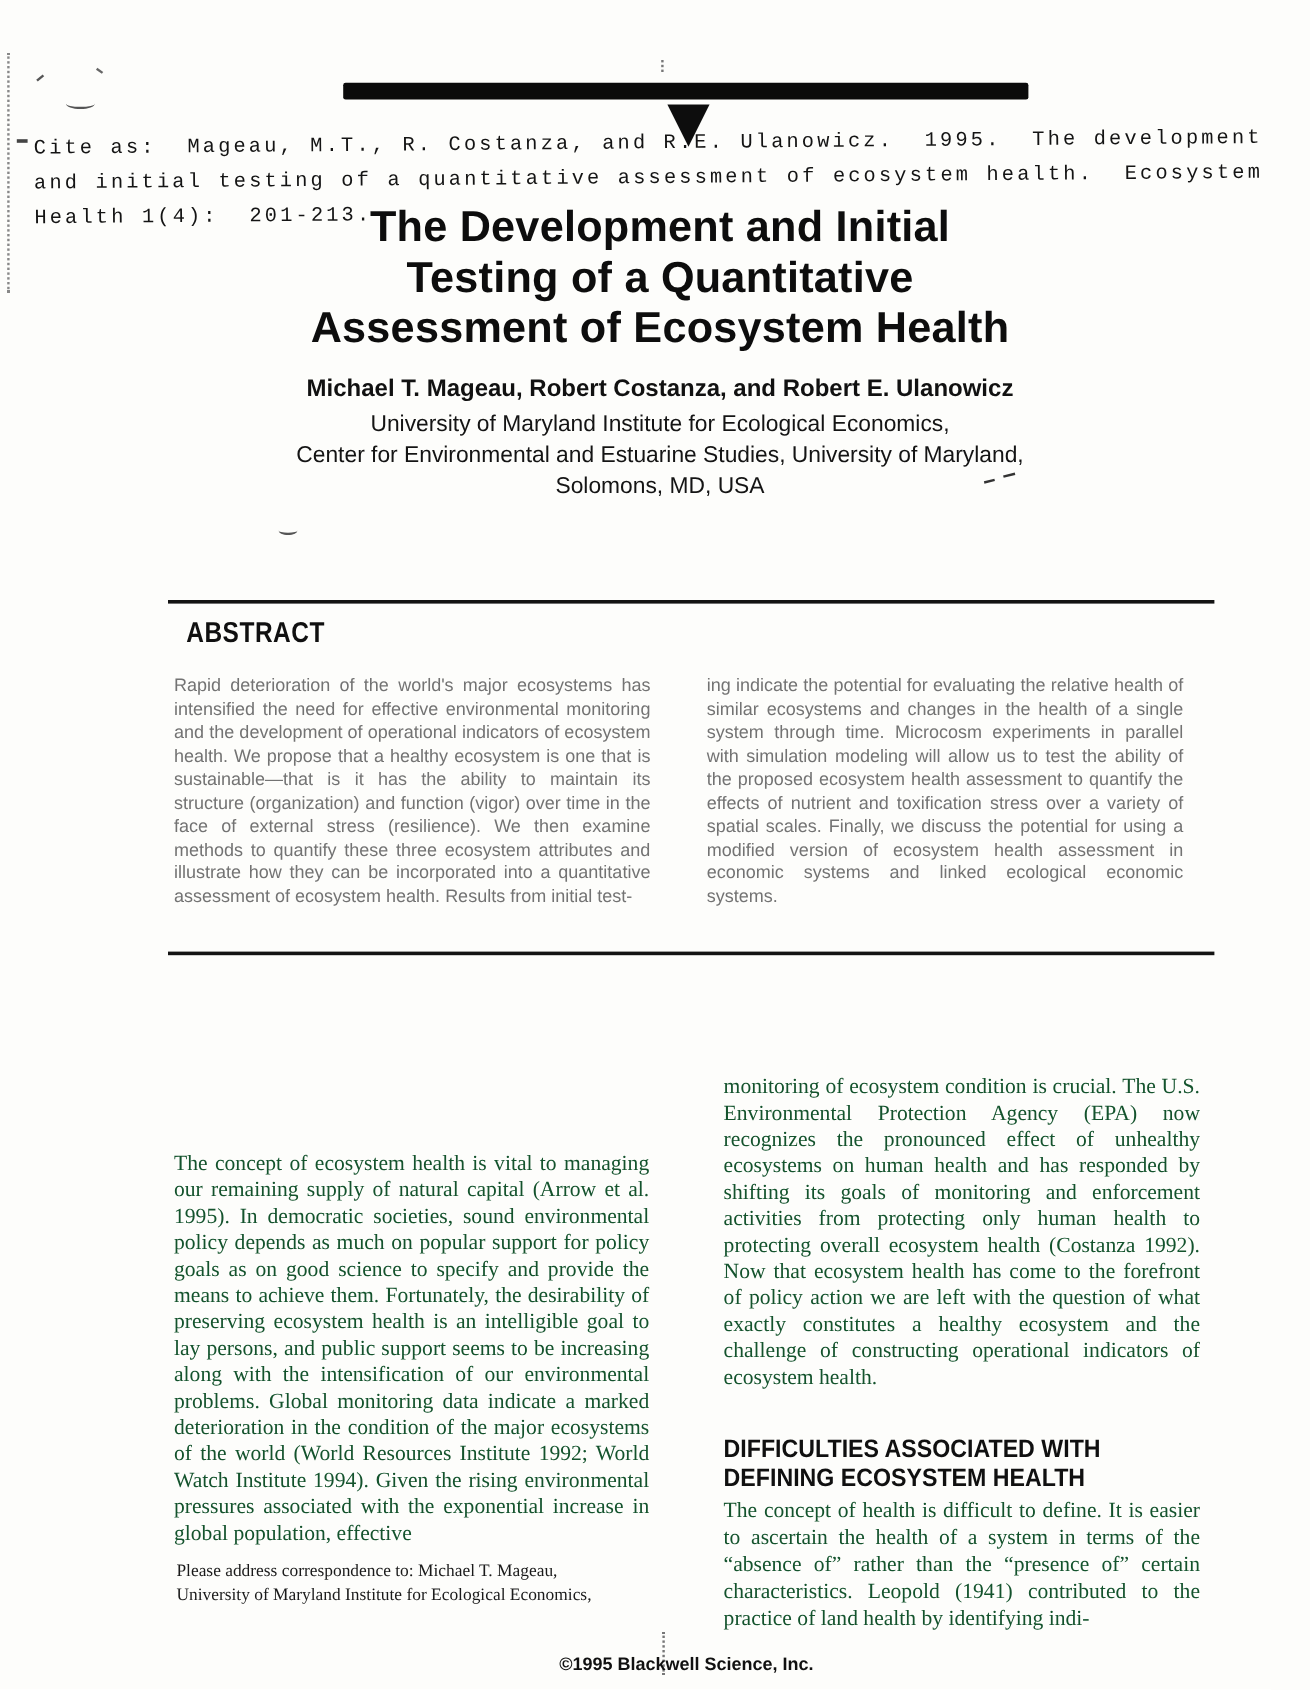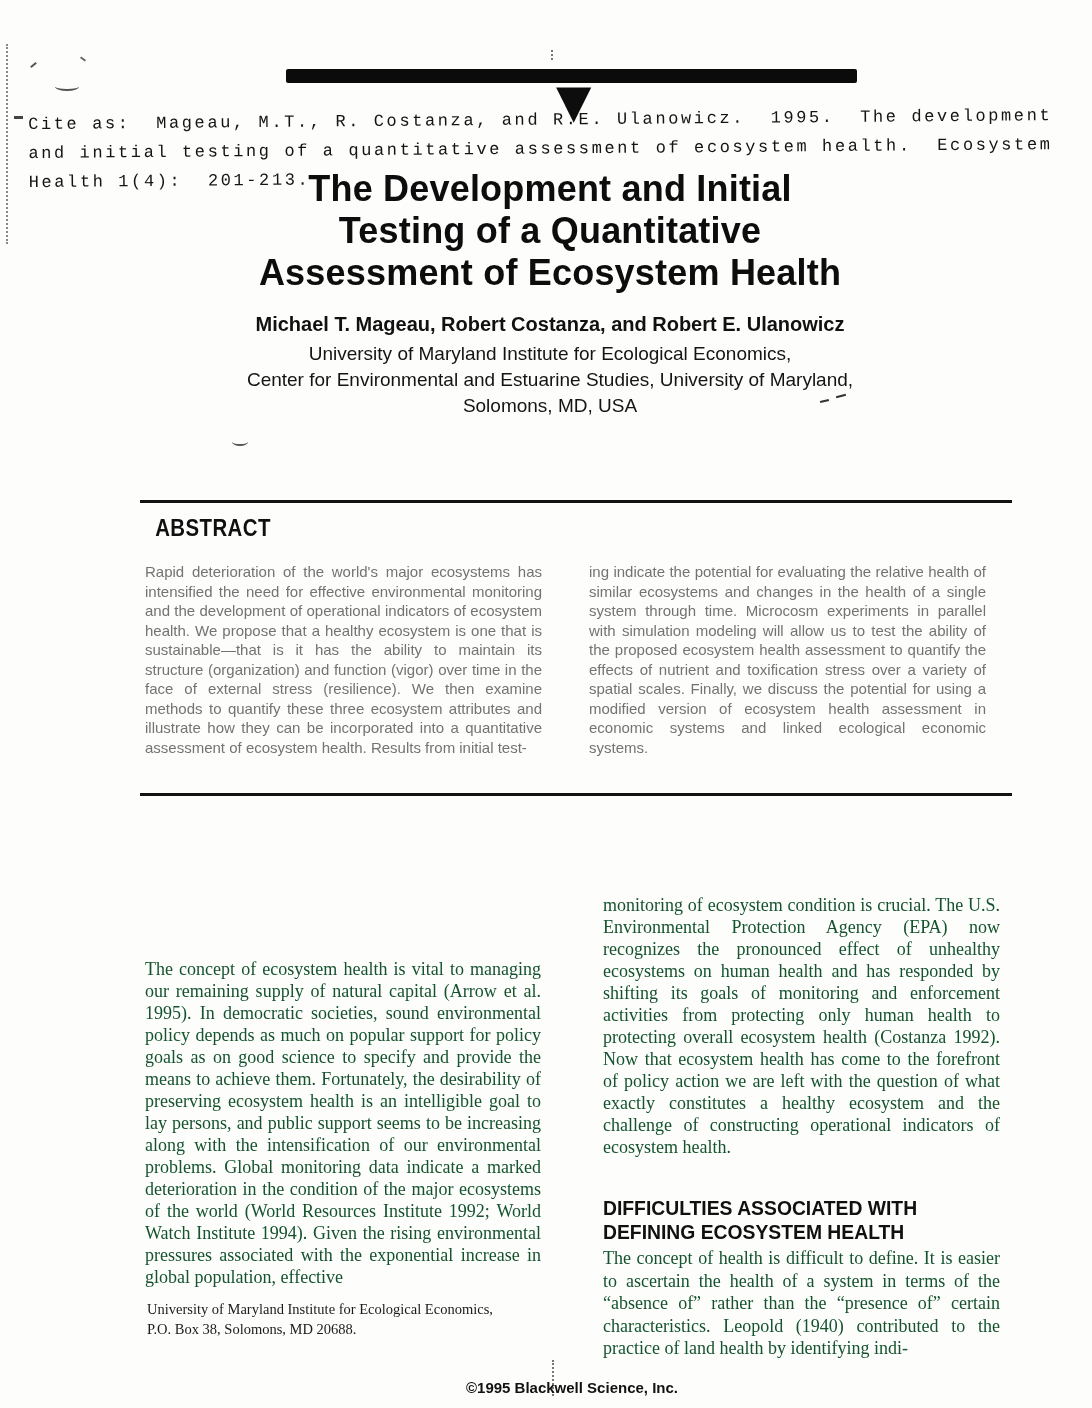--- a/index.html
+++ b/index.html
@@ -140,25 +140,25 @@
     <span class="abstract-heading">ABSTRACT</span>
   </div>
   <div class="abstract-cols">
     <p class="abstract-col">Rapid deterioration of the world's major ecosystems has intensified the need for effective environmental monitoring and the development of operational indicators of ecosystem health. We propose that a healthy ecosystem is one that is sustainable—that is it has the ability to maintain its structure (organization) and function (vigor) over time in the face of external stress (resilience). We then examine methods to quantify these three ecosystem attributes and illustrate how they can be incorporated into a quantitative assessment of ecosystem health. Results from initial test-</p>
     <p class="abstract-col">ing indicate the potential for evaluating the relative health of similar ecosystems and changes in the health of a single system through time. Microcosm experiments in parallel with simulation modeling will allow us to test the ability of the proposed ecosystem health assessment to quantify the effects of nutrient and toxification stress over a variety of spatial scales. Finally, we discuss the potential for using a modified version of ecosystem health assessment in economic systems and linked ecological economic systems.</p>
   </div>
   <div class="rule rule-bottom"></div>
 
   <p class="serif-para col-left-para">The concept of ecosystem health is vital to managing our remaining supply of natural capital (Arrow et al. 1995). In democratic societies, sound environmental policy depends as much on popular support for policy goals as on good science to specify and provide the means to achieve them. Fortunately, the desirability of preserving ecosystem health is an intelligible goal to lay persons, and public support seems to be increasing along with the intensification of our environmental problems. Global monitoring data indicate a marked deterioration in the condition of the major ecosystems of the world (World Resources Institute 1992; World Watch Institute 1994). Given the rising environmental pressures associated with the exponential increase in global population, effective</p>
   <div class="footnote">
+      <div>Please address correspondence to: Michael T. Mageau,</div>
       <div>University of Maryland Institute for Ecological Economics,</div>
-      <div>P.O. Box 38, Solomons, MD 20688.</div>
     </div>
 
   <p class="serif-para col-right-para1">monitoring of ecosystem condition is crucial. The U.S. Environmental Protection Agency (EPA) now recognizes the pronounced effect of unhealthy ecosystems on human health and has responded by shifting its goals of monitoring and enforcement activities from protecting only human health to protecting overall ecosystem health (Costanza 1992). Now that ecosystem health has come to the forefront of policy action we are left with the question of what exactly constitutes a healthy ecosystem and the challenge of constructing operational indicators of ecosystem health.</p>
   <div class="subheading">
       <div>DIFFICULTIES ASSOCIATED WITH</div>
       <div>DEFINING ECOSYSTEM HEALTH</div>
     </div>
-  <p class="serif-para col-right-para2">The concept of health is difficult to define. It is easier to ascertain the health of a system in terms of the “absence of” rather than the “presence of” certain characteristics. Leopold (1940) contributed to the practice of land health by identifying indi-</p>
+  <p class="serif-para col-right-para2">The concept of health is difficult to define. It is easier to ascertain the health of a system in terms of the “absence of” rather than the “presence of” certain characteristics. Leopold (1941) contributed to the practice of land health by identifying indi-</p>
 
   <div class="footer">©1995 Blackwell Science, Inc.</div>
 </div>
 
 </body></html>

